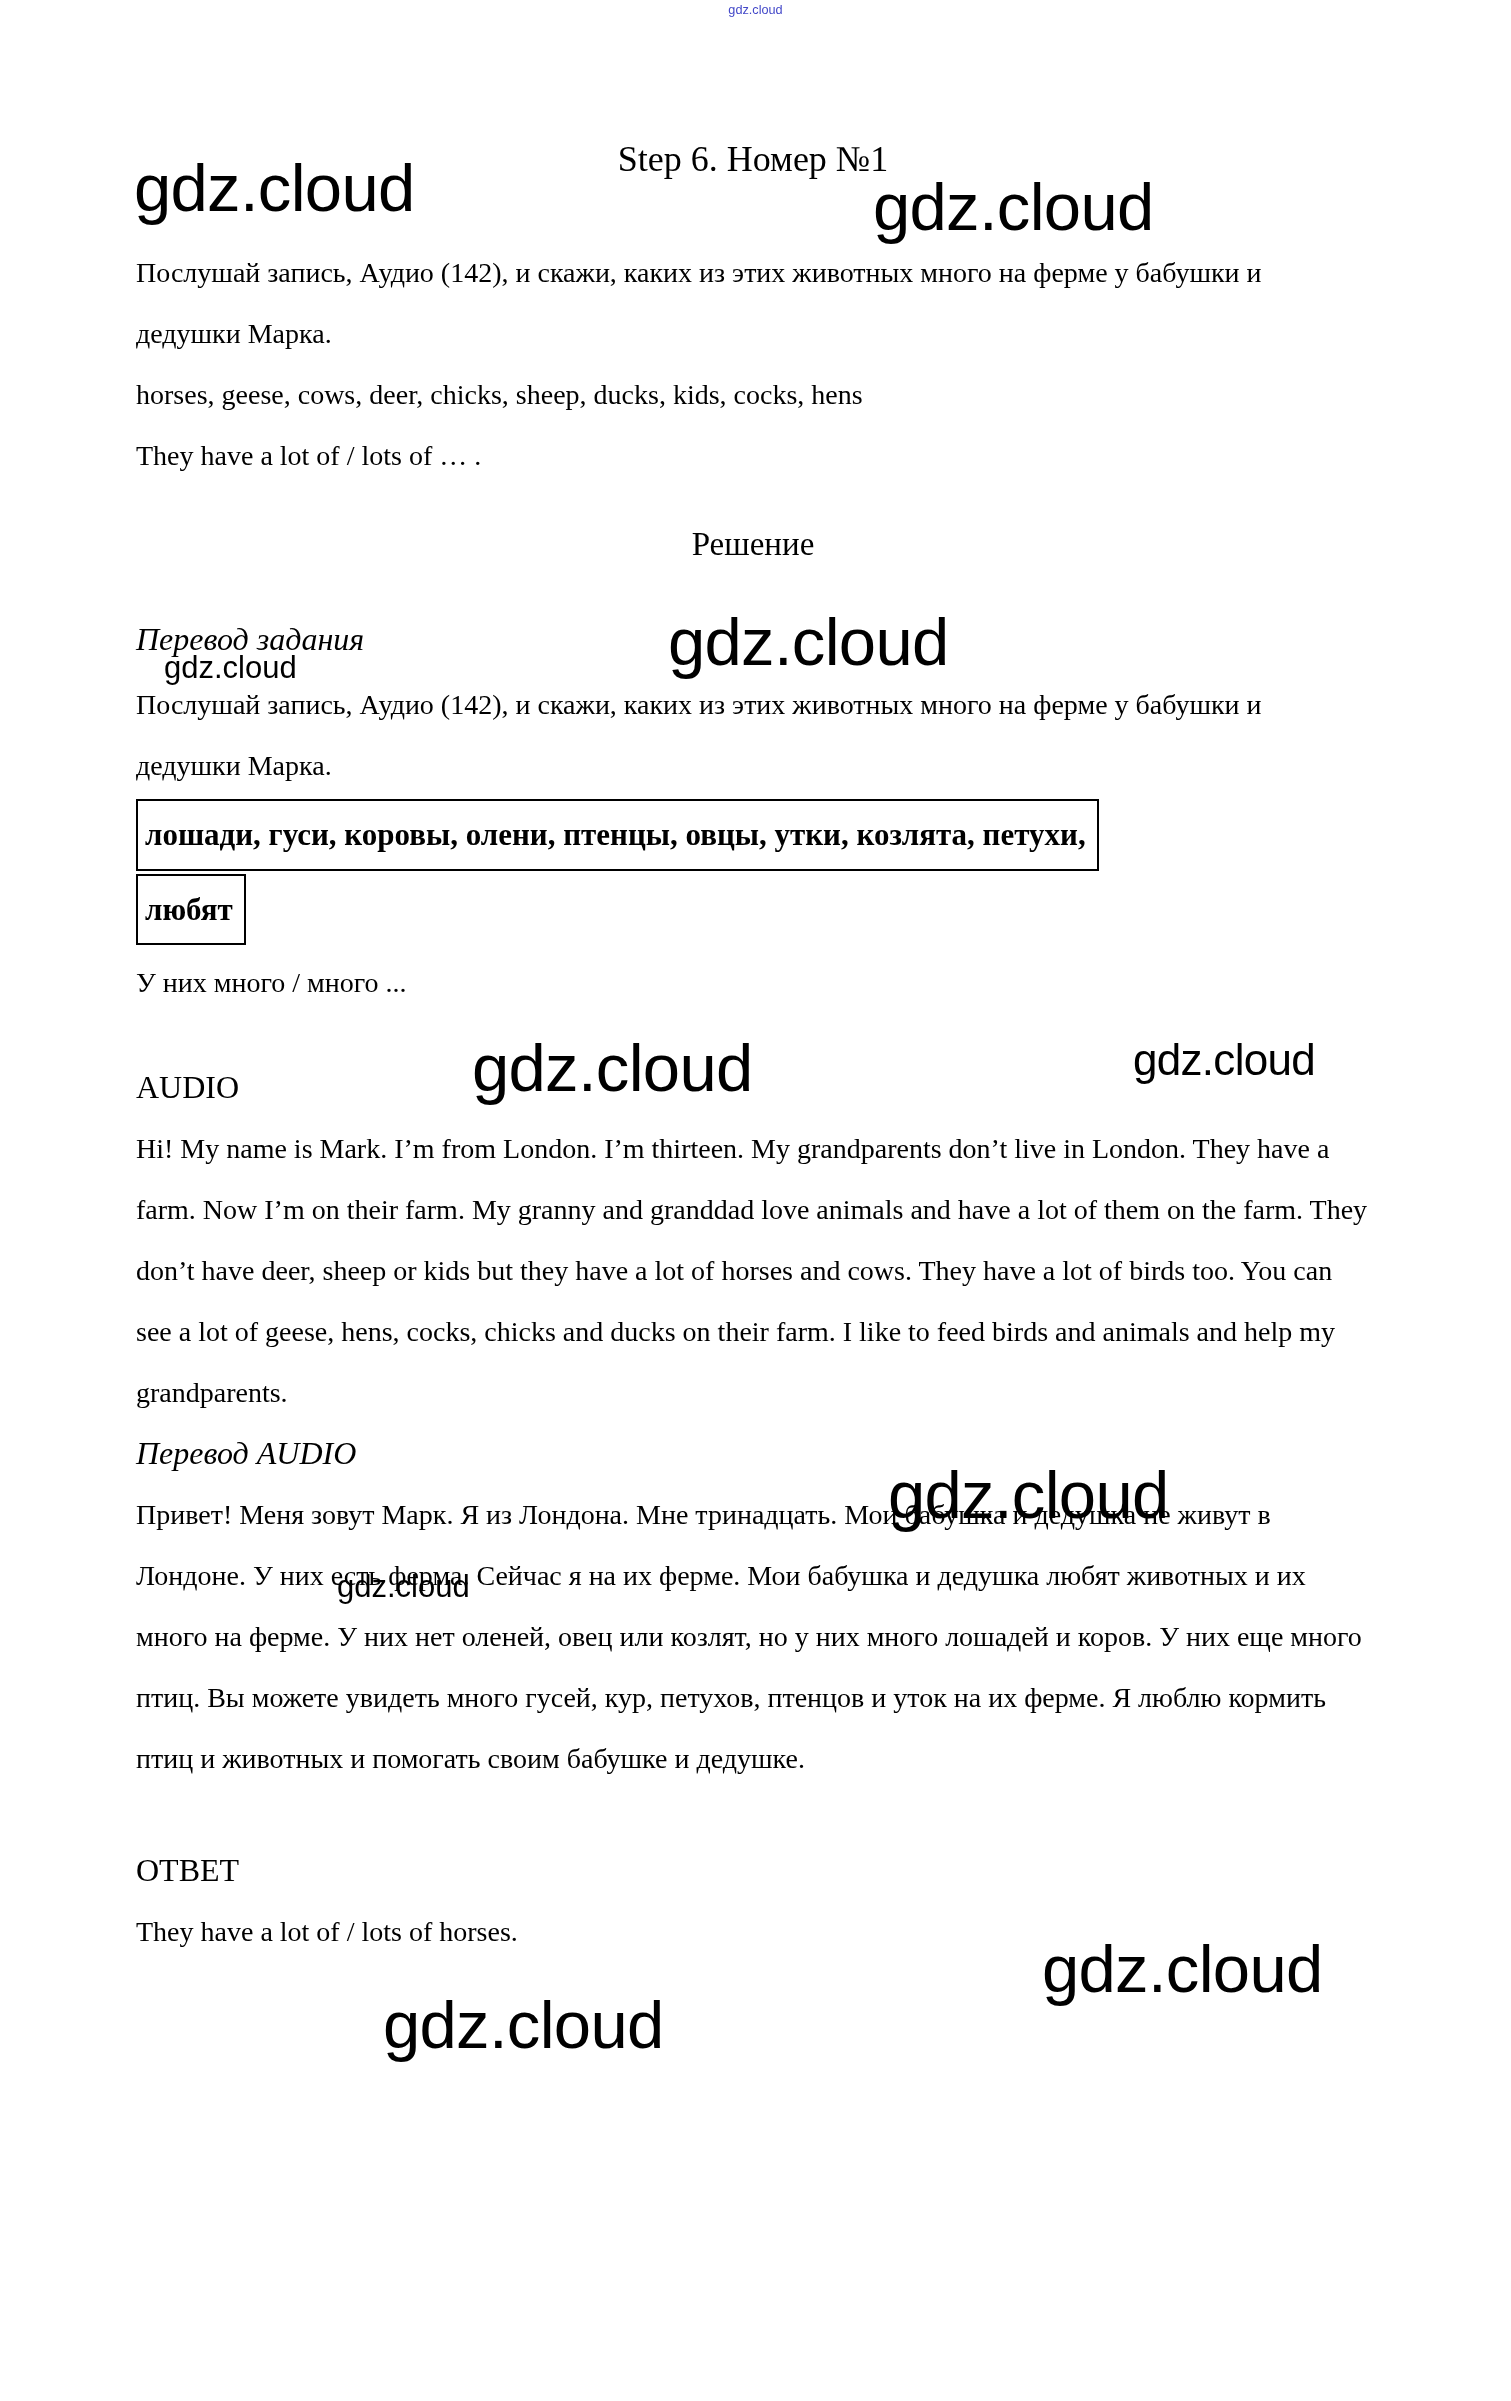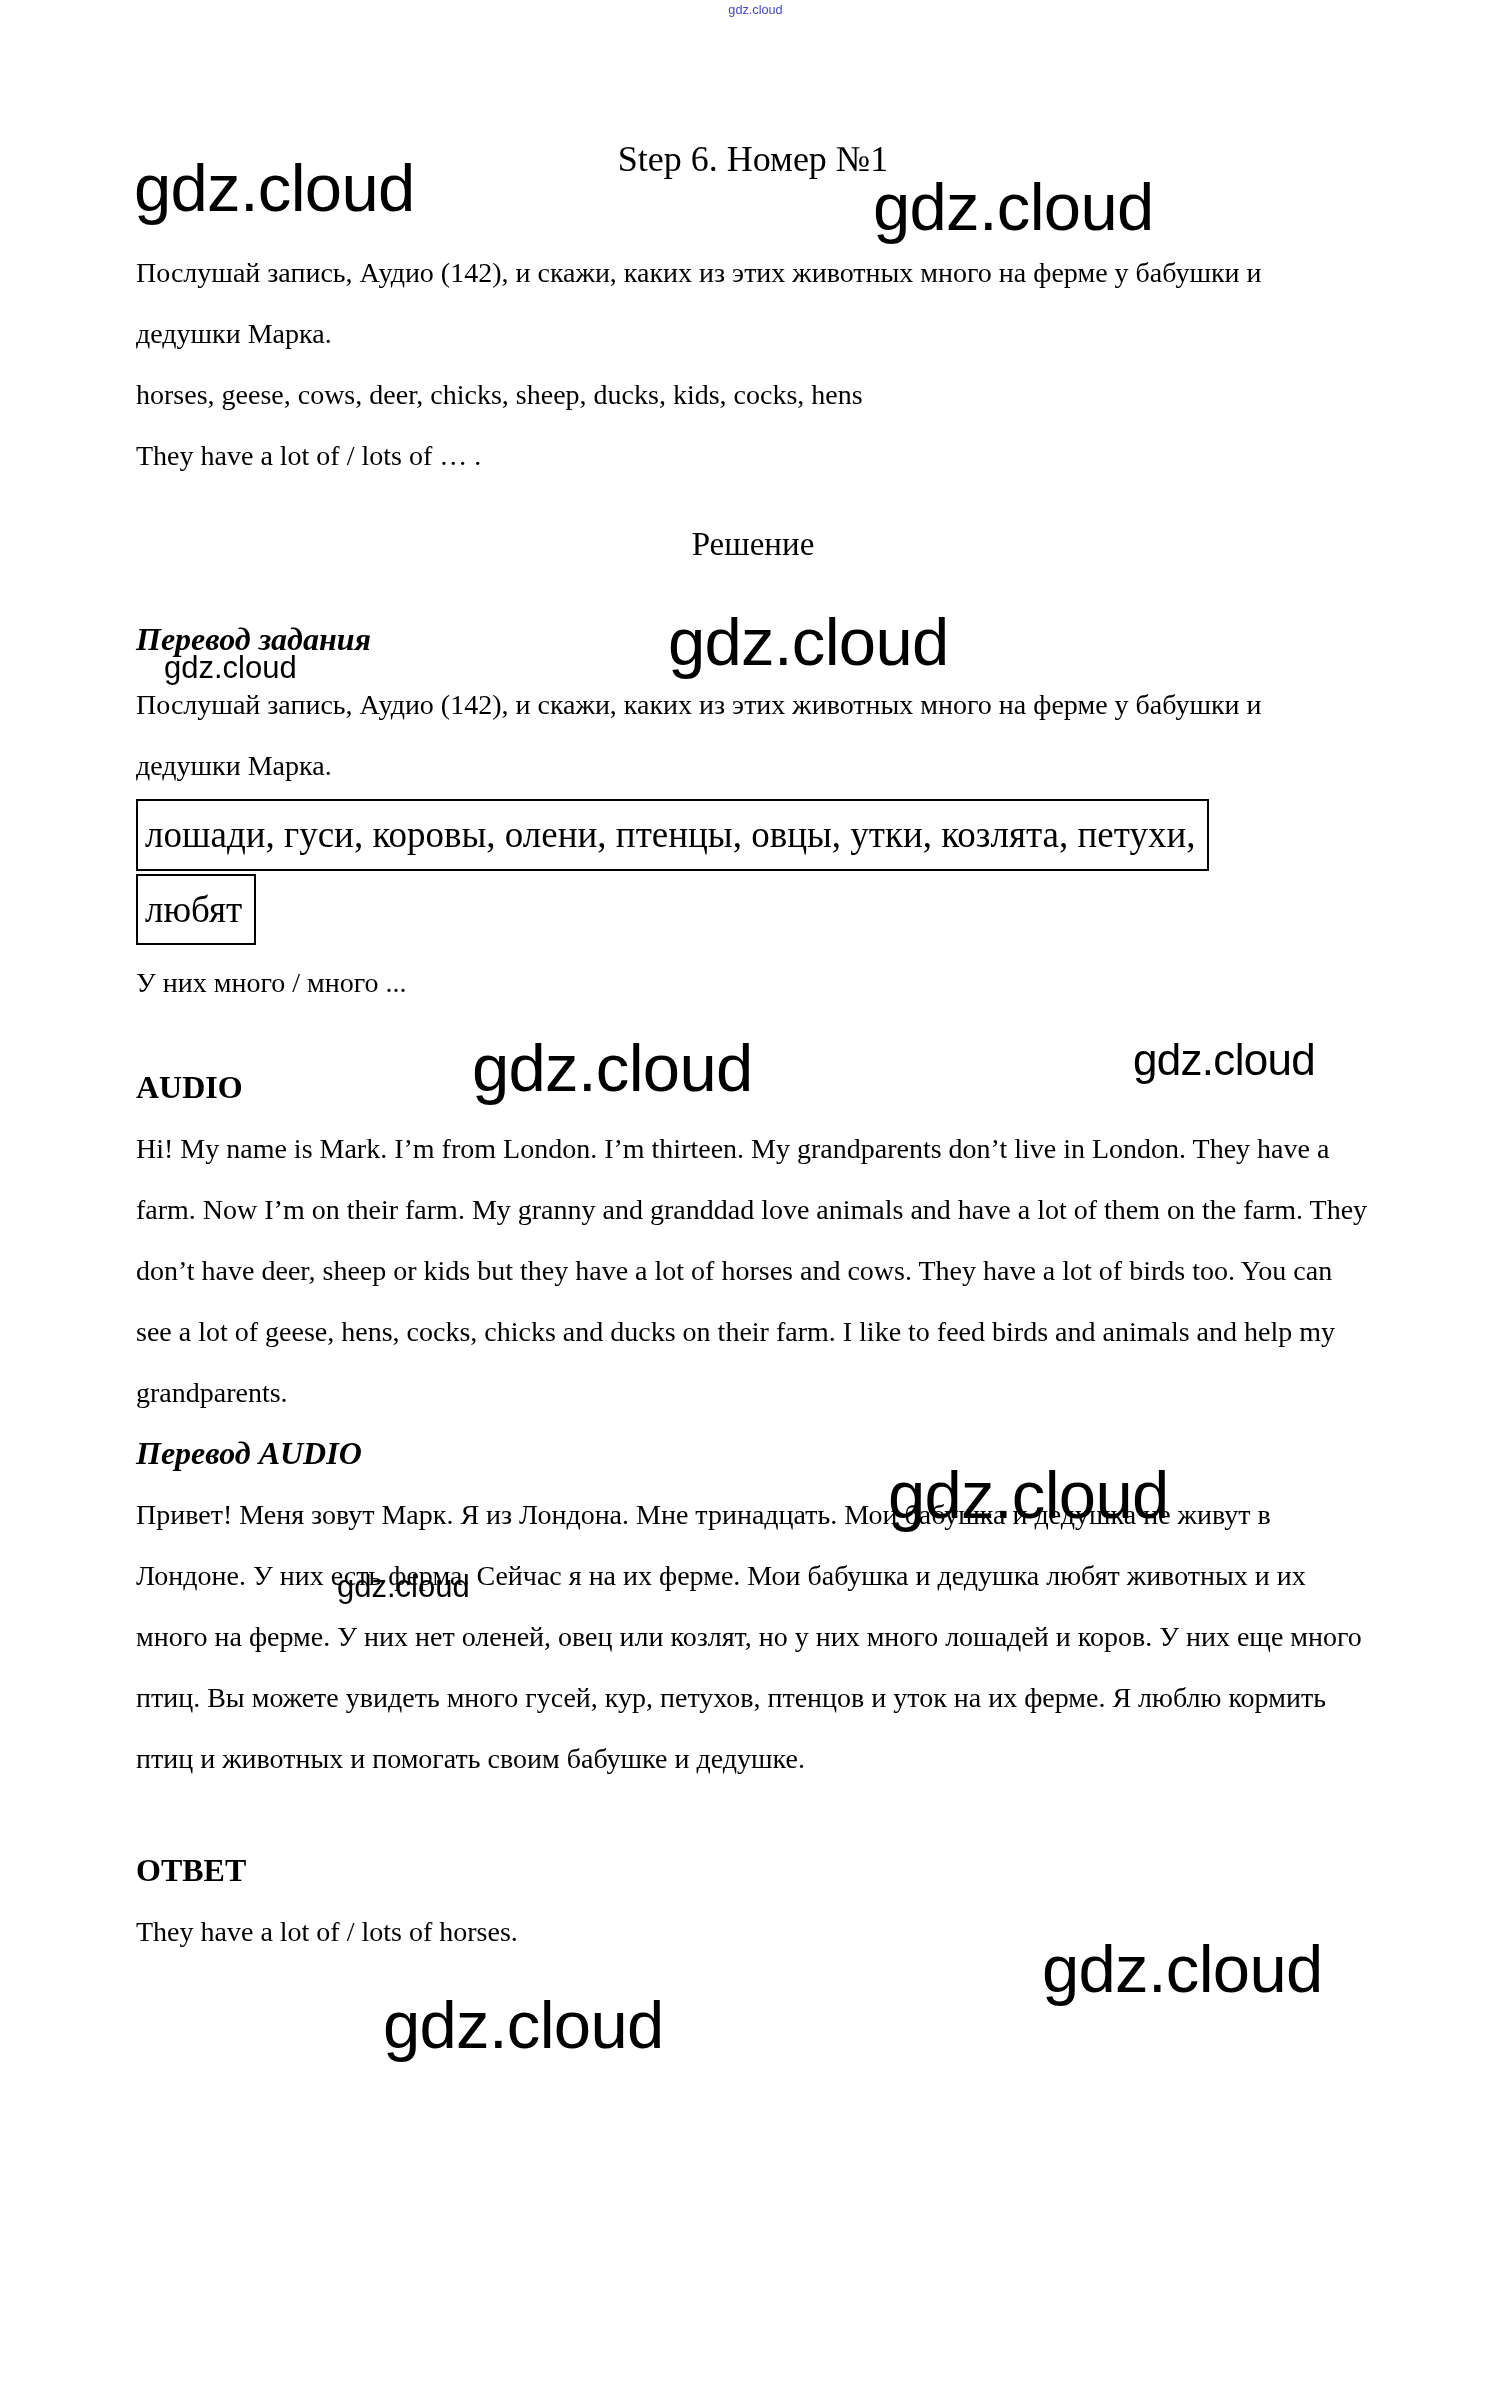--- a/index.html
+++ b/index.html
@@ -34,32 +34,33 @@
   .solution-heading {
     margin-top: 28px;
     text-align: center;
     font-size: 33px;
     line-height: 61px;
     font-weight: 400;
   }
   .subheading {
     font-size: 32px;
     line-height: 61px;
-    font-weight: 700;
+    font-weight: 400;
   }
   .italic { font-style: italic; }
   .translation-heading { margin-top: 34px; }
   .translation-text { margin-top: 4.2px; }
   .boxed-wrap { margin-top: 2.8px; }
   .boxed {
     display: inline-block;
     border: 2.1px solid #000000;
     padding: 1.4px 11.3px 1.4px 7px;
-    font-size: 37px;
+    font-size: 31px;
     line-height: 65px;
+    font-weight: bold;
   }
   .pattern-ru { margin-top: 7px; }
   .audio-heading { margin-top: 44px; }
   .answer-heading { margin-top: 51px; }
 
   .wm {
     position: absolute;
     font-family: "Liberation Sans", sans-serif;
     font-weight: 400;
     color: #000000;

